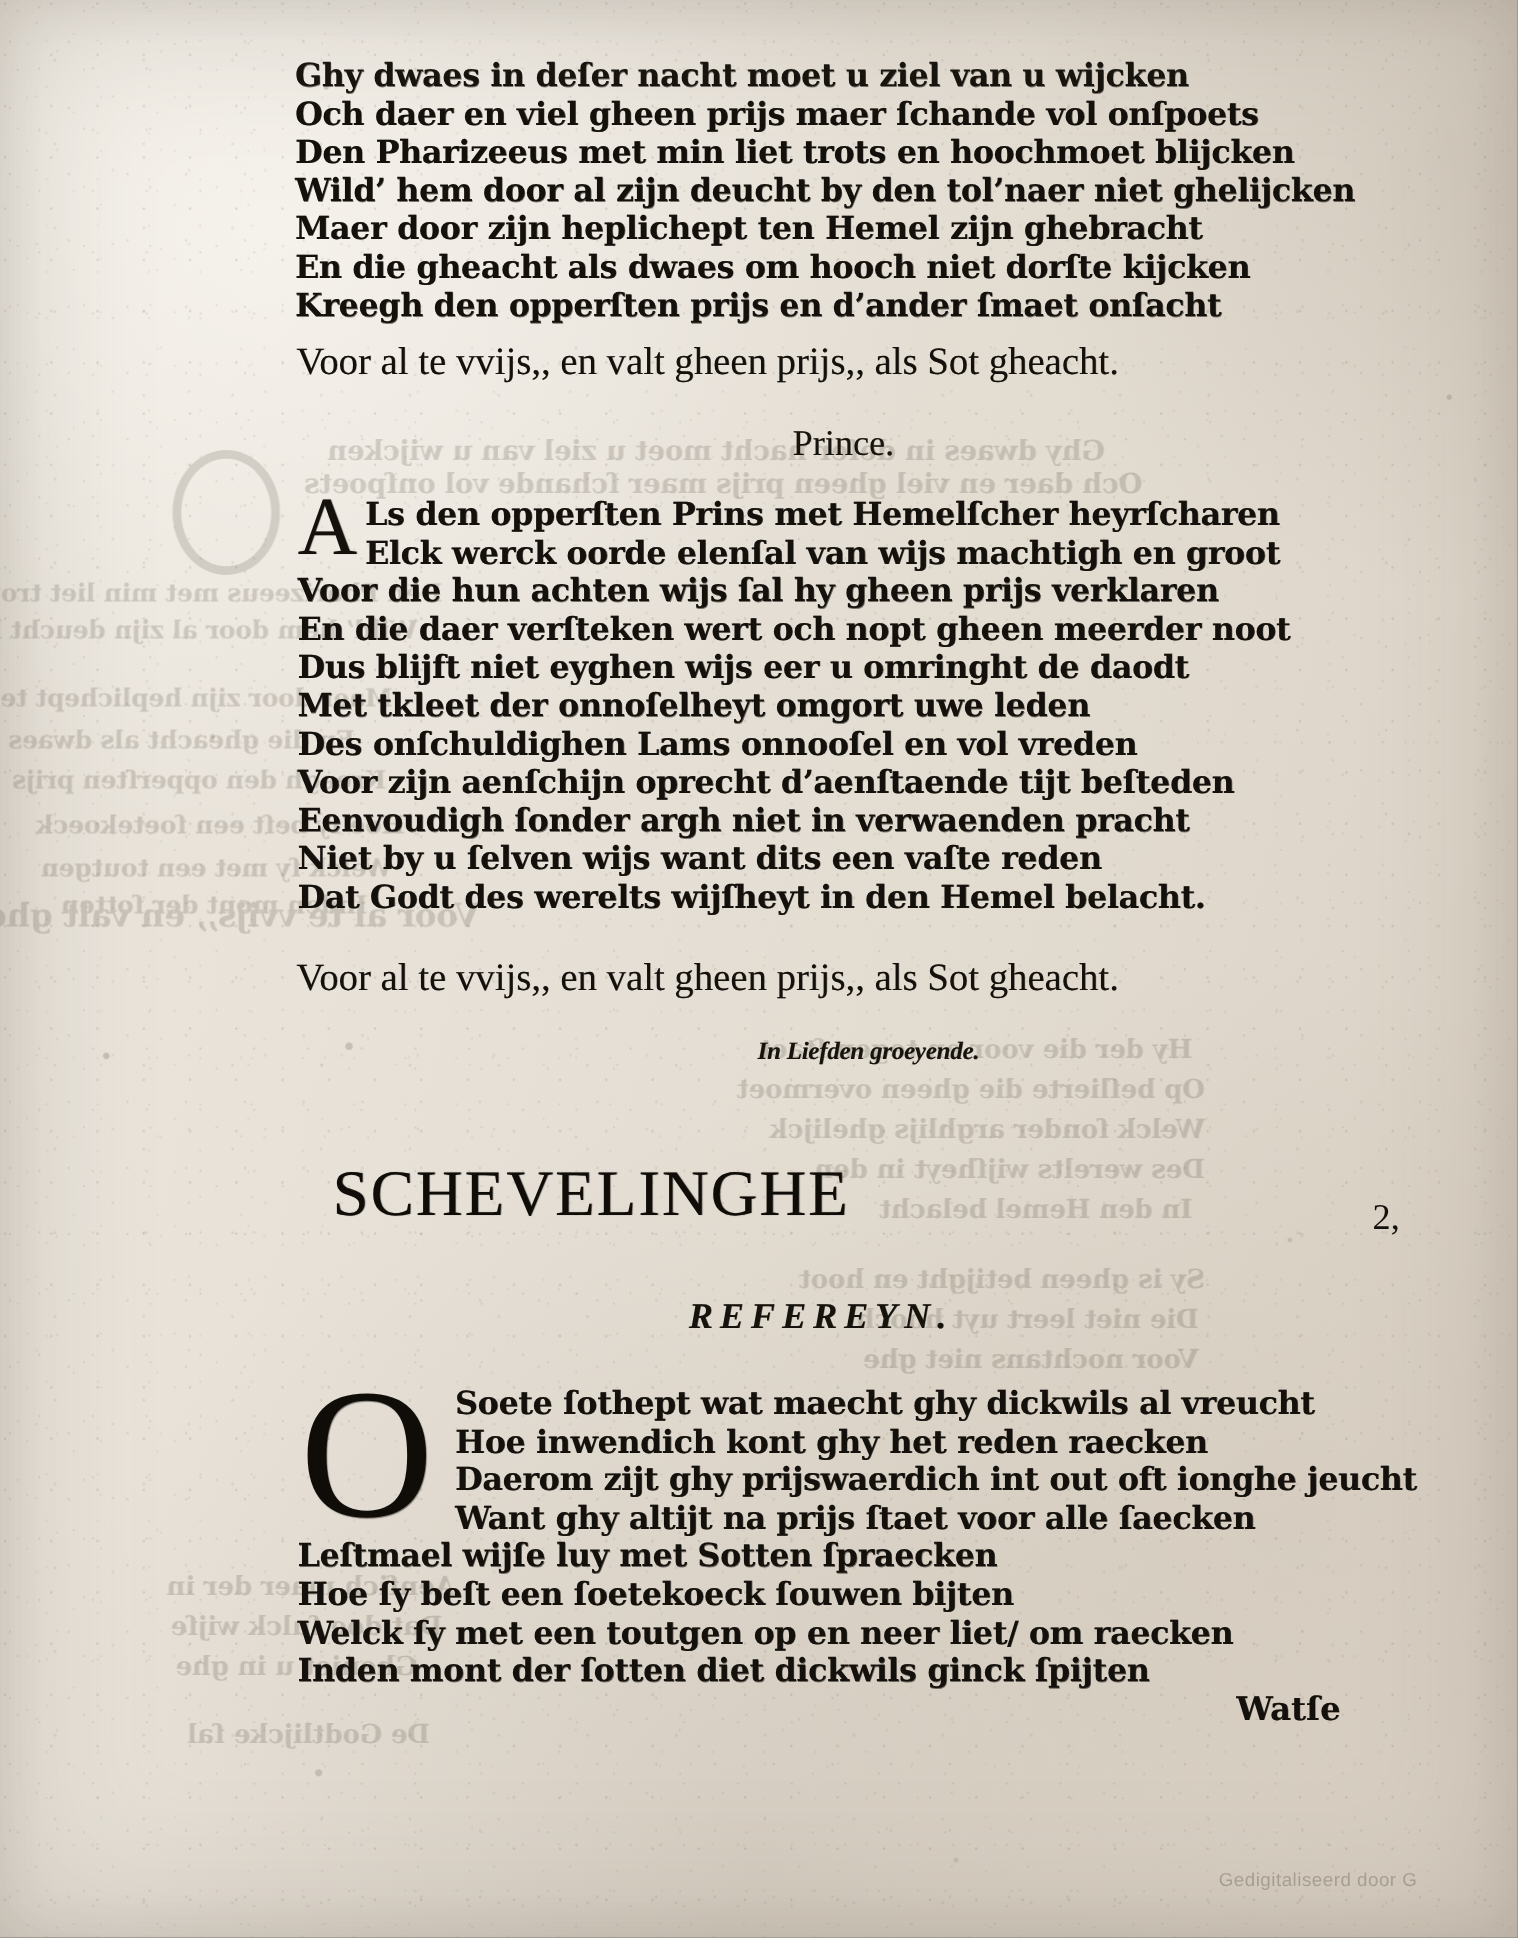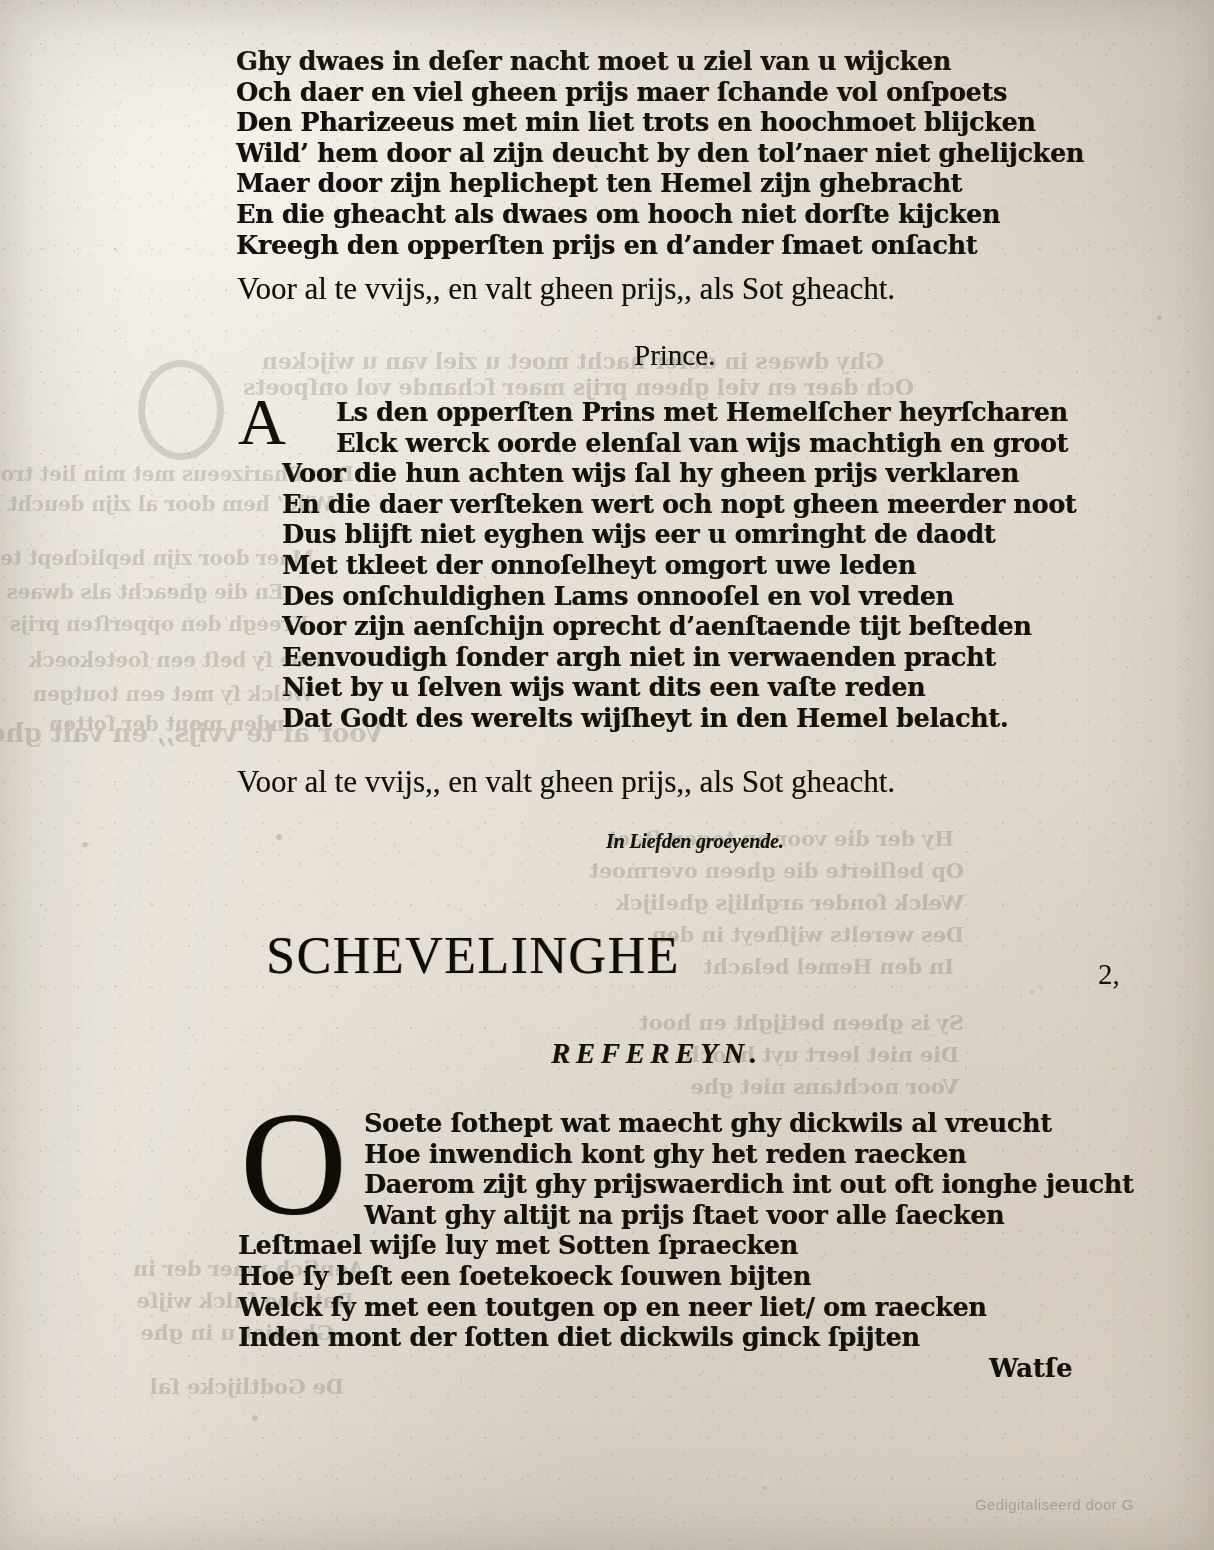--- a/index.html
+++ b/index.html
@@ -129,21 +129,21 @@
     top: 339px;
     left: 398px;
     font-family: "Liberation Serif", "DejaVu Serif", serif;
     font-size: 29px;
     color: #17140e;
     text-shadow: 0.3px 0.2px 0.4px rgba(24,20,14,0.4);
   }
 
   
   #stanza-prince { top: 397px; }
-  #stanza-prince .line { padding-left: 56px; margin-left: 44px; }
+  #stanza-prince .line { padding-left: 56px; }
   #stanza-prince .line.flush { padding-left: 2px; }
 
   #dropcap-a {
     position: absolute;
     left: 2px;
     top: 389px;
     font-family: "Liberation Serif", "DejaVu Serif", serif;
     font-weight: 400;
     font-size: 66px;
     line-height: 66px;

